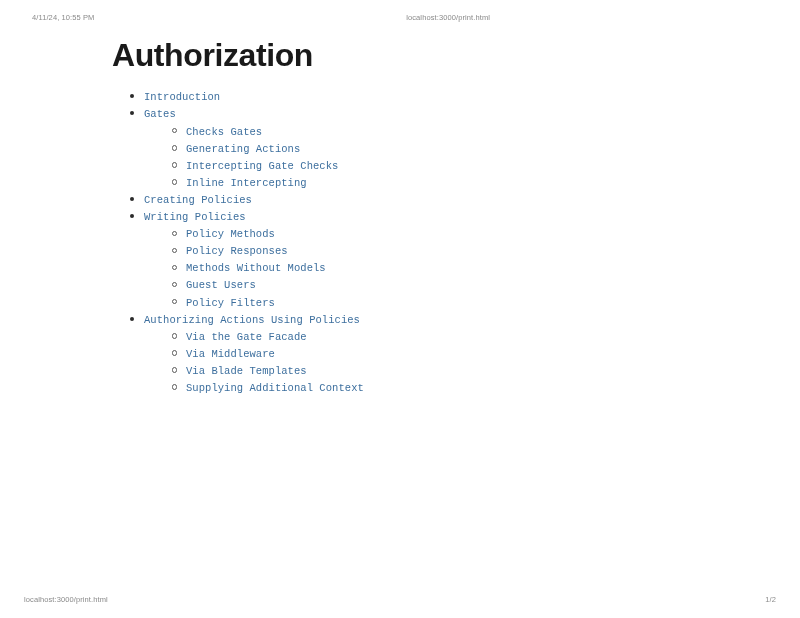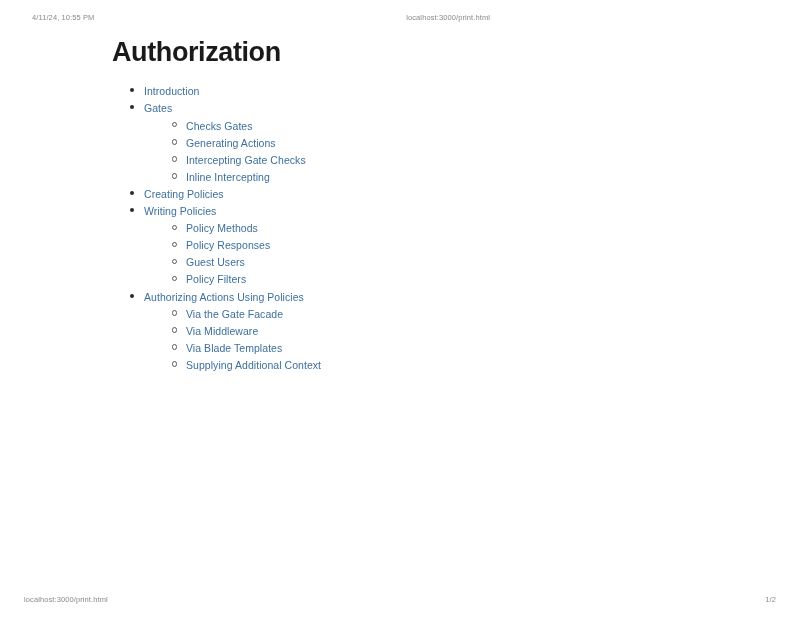--- a/index.html
+++ b/index.html
@@ -76,21 +76,21 @@
 
   
   .doc-body {
     position: absolute;
     top: 36px;
     left: 112px;
     right: 60px;
   }
 
   .doc-title {
-    font-size: 27px;
+    font-size: 32px;
     font-weight: bold;
     color: #1a1a1a;
     letter-spacing: -0.4px;
     margin: 0 0 14px 0;
     line-height: 1.2;
   }
 
   
   ul.toc-list {
     list-style: none;
@@ -102,20 +102,21 @@
   }
   ul.toc-list.level-2 {
     padding-left: 28px;
     margin: 0;
   }
 
   li.toc-item {
     position: relative;
     line-height: 16.1px;
     padding-left: 14px;
+    font-family: Liberation Mono, monospace;
   }
 
   
   li.toc-item.lvl1 > .bullet {
     position: absolute;
     left: 0;
     top: 6px;
     width: 4px;
     height: 4px;
     background: #2b2b2b;
@@ -162,20 +163,21 @@
         <li class="toc-item lvl1"><span class="bullet"></span><a class="toc-link" href="#gates">Gates</a><ul class="toc-list level-2">
             <li class="toc-item lvl2"><span class="bullet"></span><a class="toc-link" href="#writing-gates">Checks Gates</a></li>
             <li class="toc-item lvl2"><span class="bullet"></span><a class="toc-link" href="#authorizing-actions">Generating Actions</a></li>
             <li class="toc-item lvl2"><span class="bullet"></span><a class="toc-link" href="#intercepting-gate-checks">Intercepting Gate Checks</a></li>
             <li class="toc-item lvl2"><span class="bullet"></span><a class="toc-link" href="#inline-authorization">Inline Intercepting</a></li>
           </ul></li>
         <li class="toc-item lvl1"><span class="bullet"></span><a class="toc-link" href="#creating-policies">Creating Policies</a></li>
         <li class="toc-item lvl1"><span class="bullet"></span><a class="toc-link" href="#writing-policies">Writing Policies</a><ul class="toc-list level-2">
             <li class="toc-item lvl2"><span class="bullet"></span><a class="toc-link" href="#policy-methods">Policy Methods</a></li>
             <li class="toc-item lvl2"><span class="bullet"></span><a class="toc-link" href="#policy-responses">Policy Responses</a></li>
+            <li class="toc-item lvl2"><span class="bullet"></span><a class="toc-link" href="#methods-without-models">Methods Without Models</a></li>
             <li class="toc-item lvl2"><span class="bullet"></span><a class="toc-link" href="#guest-users">Guest Users</a></li>
             <li class="toc-item lvl2"><span class="bullet"></span><a class="toc-link" href="#policy-filters">Policy Filters</a></li>
           </ul></li>
         <li class="toc-item lvl1"><span class="bullet"></span><a class="toc-link" href="#authorizing-actions-using-policies">Authorizing Actions Using Policies</a><ul class="toc-list level-2">
             <li class="toc-item lvl2"><span class="bullet"></span><a class="toc-link" href="#via-the-gate-facade">Via the Gate Facade</a></li>
             <li class="toc-item lvl2"><span class="bullet"></span><a class="toc-link" href="#via-middleware">Via Middleware</a></li>
             <li class="toc-item lvl2"><span class="bullet"></span><a class="toc-link" href="#via-blade-templates">Via Blade Templates</a></li>
             <li class="toc-item lvl2"><span class="bullet"></span><a class="toc-link" href="#supplying-additional-context">Supplying Additional Context</a></li>
           </ul></li>
       </ul>

